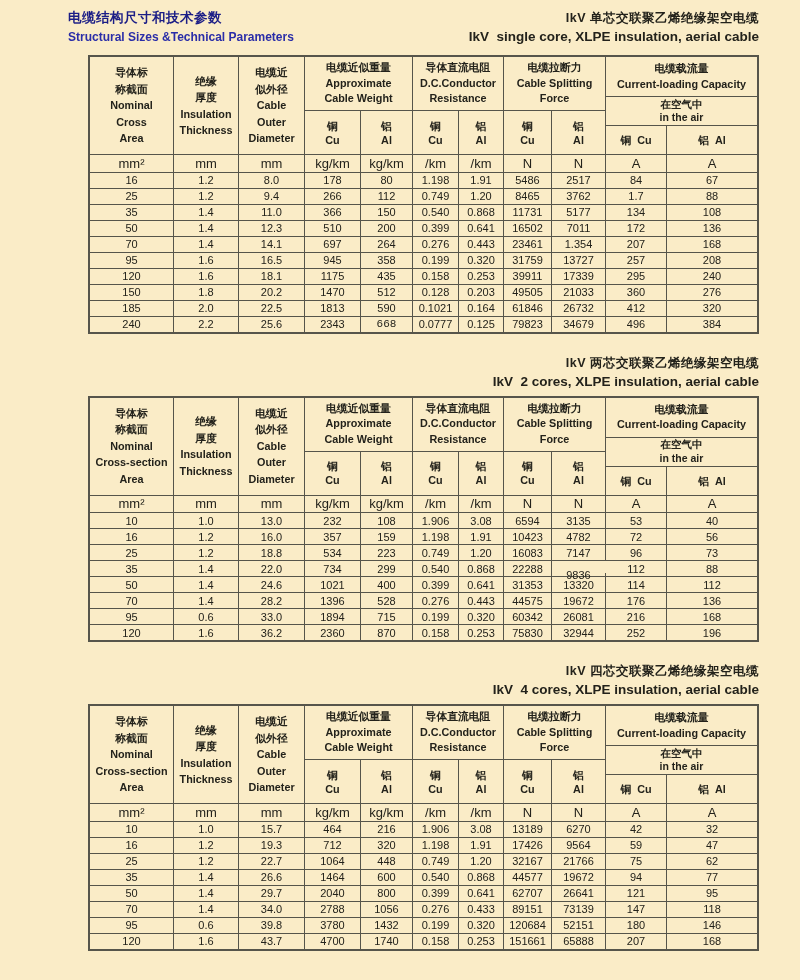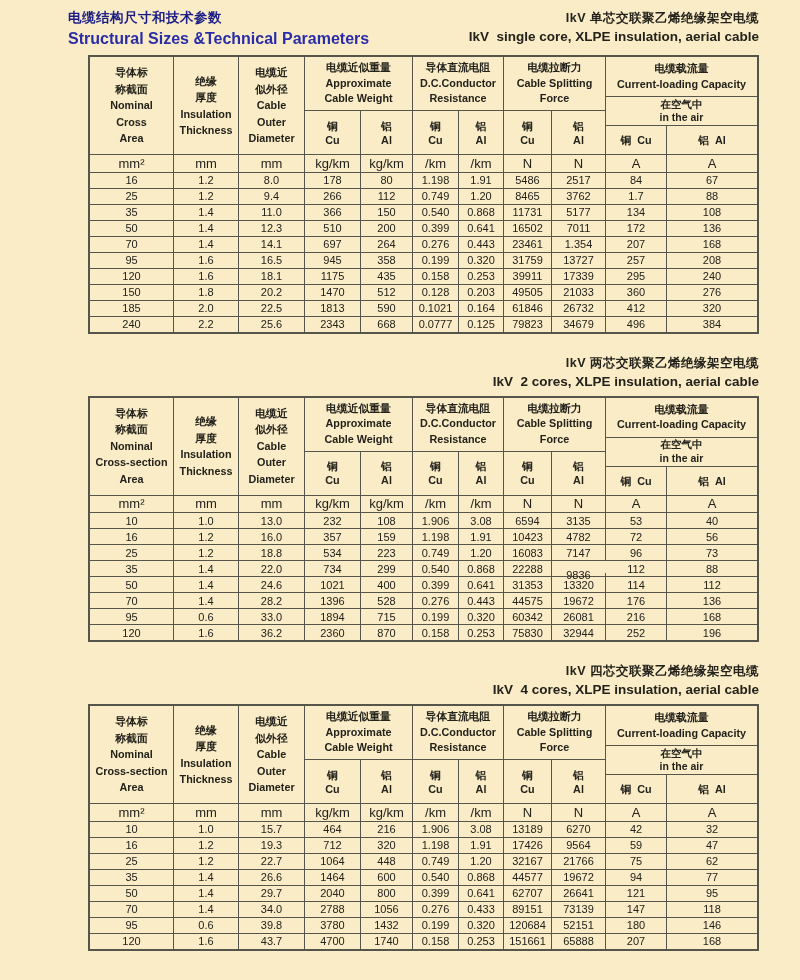--- a/index.html
+++ b/index.html
@@ -11,21 +11,21 @@
     --navy-en:#2a2da8;
   }
   html,body{ width:800px; }
   body{ font-family:"Liberation Sans","DejaVu Sans",sans-serif; background:#ffffff; }
   .page{ width:800px; height:980px; background:var(--bg); overflow:hidden; color:var(--ink); }
 
   
   .header{ display:flex; justify-content:space-between; align-items:flex-start;
            padding:9px 41px 7px 68px; min-height:55px; }
   .mt-zh{ font-size:13.5px; font-weight:700; color:var(--navy-zh); letter-spacing:.5px; }
-  .mt-en{ font-size:16px; font-weight:700; color:var(--navy-en); margin-top:3px; }
+  .mt-en{ font-size:12px; font-weight:700; color:var(--navy-en); margin-top:3px; }
 
   .sec-title{ text-align:right; }
   .st-zh{ font-size:12.5px; font-weight:700; line-height:18px; letter-spacing:.5px; white-space:pre; }
   .st-en{ font-size:13.5px; font-weight:700; line-height:20px; white-space:pre; }
   #tables .sec-title{ width:671px; margin:20px 0 4px 88px; }
 
   
   .tbl{ width:671px; margin-left:88px; border:2px solid var(--line); background:var(--bg); }
   .thead{ display:flex; height:97px; }
   .hcol{ display:flex; flex-direction:column; justify-content:center; align-items:center;
@@ -264,21 +264,21 @@
           <div class="td" style="width: 48px;">61846</div>
           <div class="td" style="width: 54px;">26732</div>
           <div class="td" style="width: 61px;">412</div>
           <div class="td last">320</div>
         </div>
         <div class="trow">
           <div class="td" style="width: 84px;">240</div>
           <div class="td" style="width: 65px;">2.2</div>
           <div class="td" style="width: 66px;">25.6</div>
           <div class="td" style="width: 56px;">2343</div>
-          <div class="td" style="width: 52px;">668</div>
+          <div class="td" style="width: 52px; font-family: Liberation Mono, monospace;">668</div>
           <div class="td" style="width: 46px;">0.0777</div>
           <div class="td" style="width: 45px;">0.125</div>
           <div class="td" style="width: 48px;">79823</div>
           <div class="td" style="width: 54px;">34679</div>
           <div class="td" style="width: 61px;">496</div>
           <div class="td last">384</div>
         </div>
       </div>
       <div class="sec-title">
         <div class="st-zh">IkV 两芯交联聚乙烯绝缘架空电缆</div>

